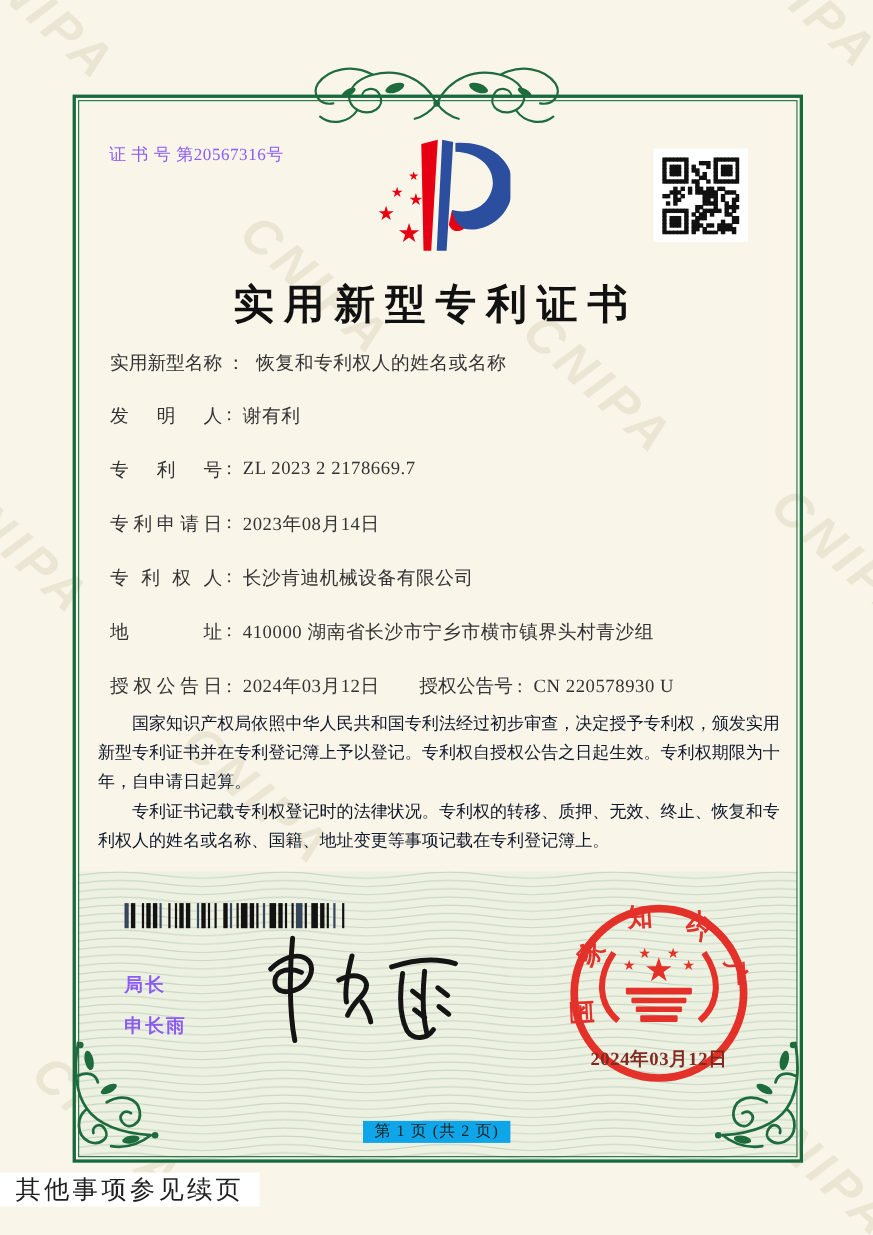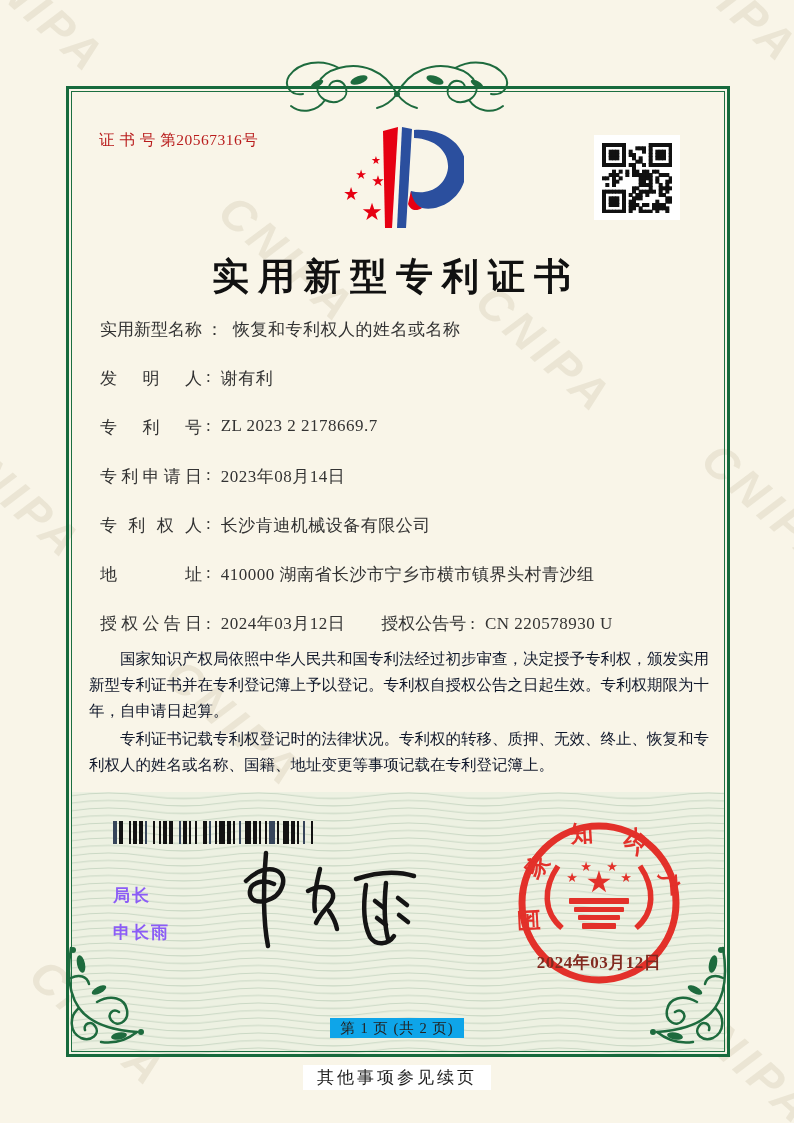--- a/index.html
+++ b/index.html
@@ -20,21 +20,21 @@
   .frame {
     position:absolute; left:66px; top:86px; width:664px; height:971px;
     border:3px solid #176a3d;
   }
   .frame-inner { position:absolute; inset:2px; border:1px solid #1c6f41; }
   .ornament-top { position:absolute; left:281px; top:50px; width:232px; height:76px; }
   .corner-orn { position:absolute; width:100px; height:118px; }
   .corner-orn.bl { left:57px; top:942px; }
   .corner-orn.br { left:637px; top:942px; transform:scaleX(-1); }
   
-  .cert-no { position:absolute; left:99px; top:130px; font-size:15.5px; color:#b91c1c; letter-spacing:0.5px; }
+  .cert-no { position:absolute; left:99px; top:130px; font-size:15.5px; color:#8b5cf6; letter-spacing:0.5px; }
   .logo { position:absolute; left:332px; top:124px; width:132px; height:118px; }
   .qr-wrap { position:absolute; left:594px; top:135px; width:86px; height:85px; background:#ffffff; }
   .qr-wrap svg { position:absolute; left:8px; top:8px; }
   .title {
     position:absolute; left:67px; top:252px; width:658px; text-align:center;
     font-size:37px; font-weight:bold; color:#111; letter-spacing:9px;
   }
   
   .fields { position:absolute; left:100px; top:318px; width:600px; font-size:17px; color:#333; }
   .frow { height:49px; display:flex; align-items:flex-start; white-space:nowrap; }
@@ -51,21 +51,21 @@
   .body-text p { text-indent:2em; margin-bottom:2px; }
   
   .guilloche { position:absolute; left:71px; top:792px; width:654px; height:262px; }
   .barcode { position:absolute; left:113px; top:821px; }
   .officials { position:absolute; left:113px; top:884px; font-family:"Liberation Sans", sans-serif; font-weight:bold; font-size:17px; color:#8b5cf6; }
   .officials div { margin-bottom:14px; letter-spacing:2px; }
   .signature { position:absolute; left:228px; top:843px; }
   .seal { position:absolute; left:512px; top:816px; }
   .page-num { position:absolute; left:0; top:1019px; width:794px; text-align:center; font-size:14.5px; color:#222; }
   .page-num span { background:#0ea5e9; padding:2px 10px; letter-spacing:1px; }
-  .cont-note { position:absolute; left:0; top:1066px; width:794px; text-align:center; font-size:17px; color:#1e1e1e; }
+  .cont-note { position:absolute; left:0; top:1066px; width:794px; font-size:23px; color:#1e1e1e; }
   .cont-note span { background:#ffffff; padding:3px 14px; letter-spacing:3px; }
 </style>
 </head>
 <body>
 
 <div class="page">
 
   <div class="wm" style="left:-45px; top:-18px;">CNIPA</div>
   <div class="wm" style="left:648px; top:-28px;">CNIPA</div>
   <div class="wm" style="left:205px; top:232px;">CNIPA</div>

